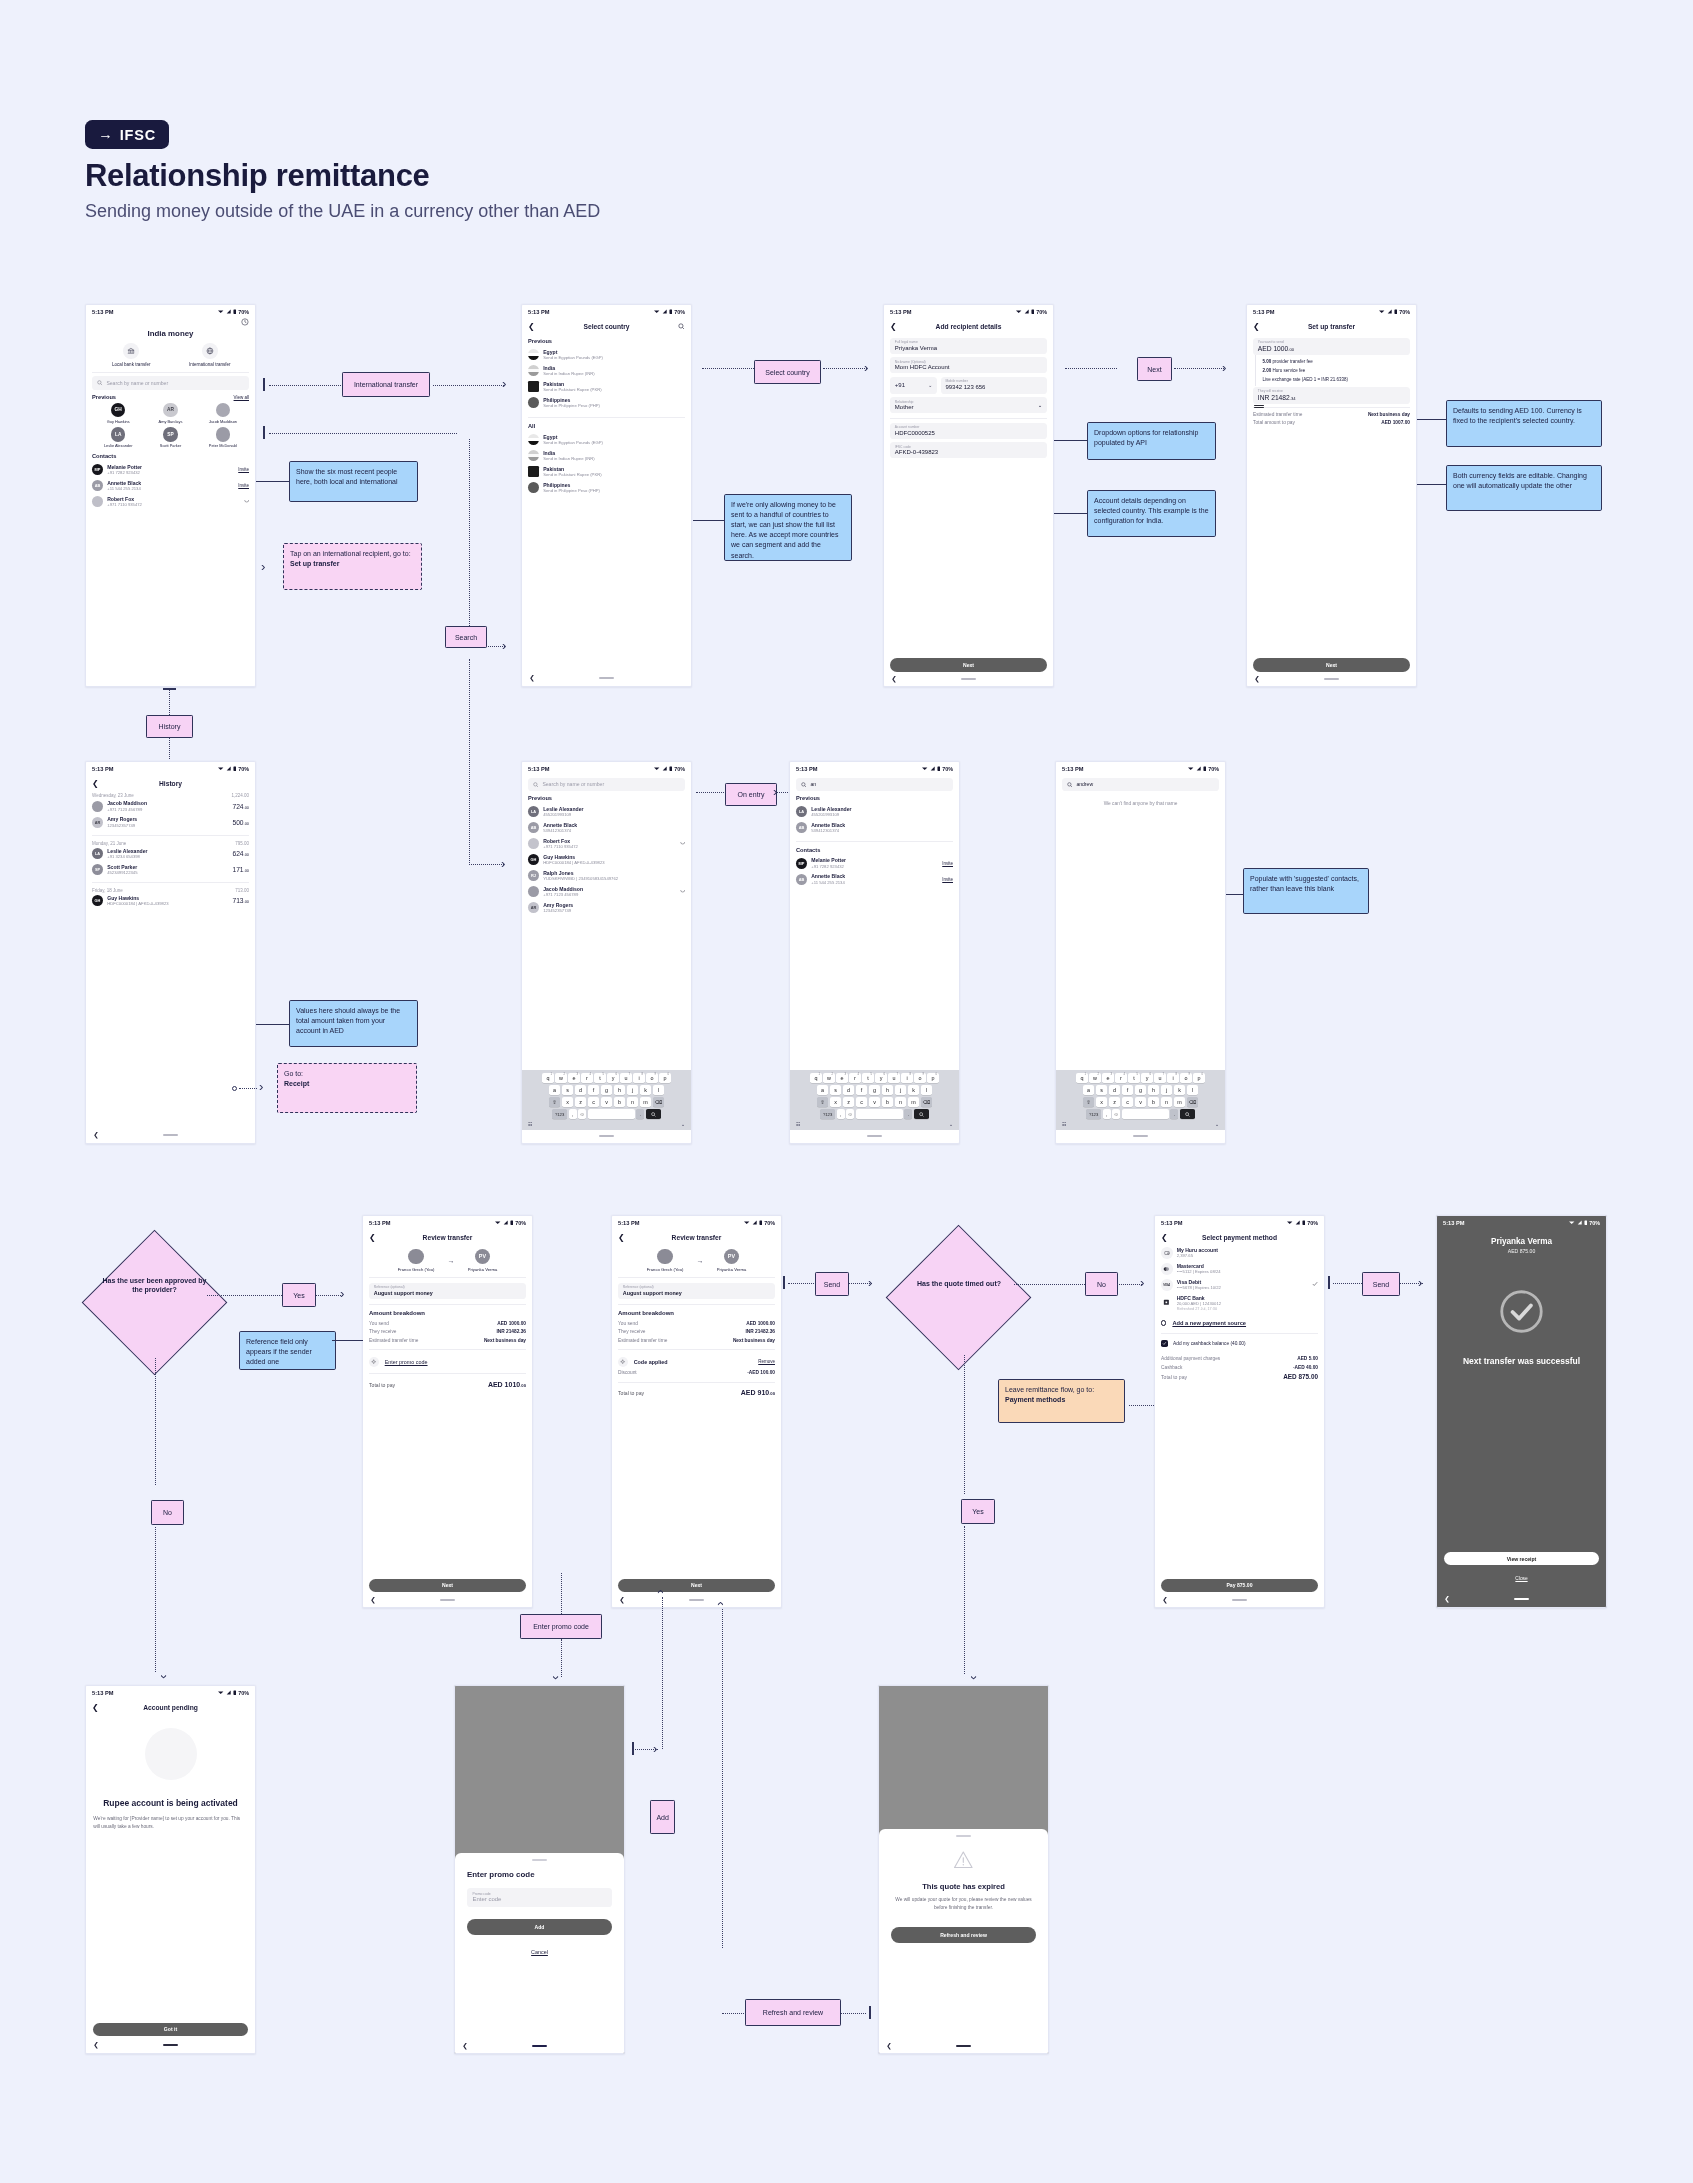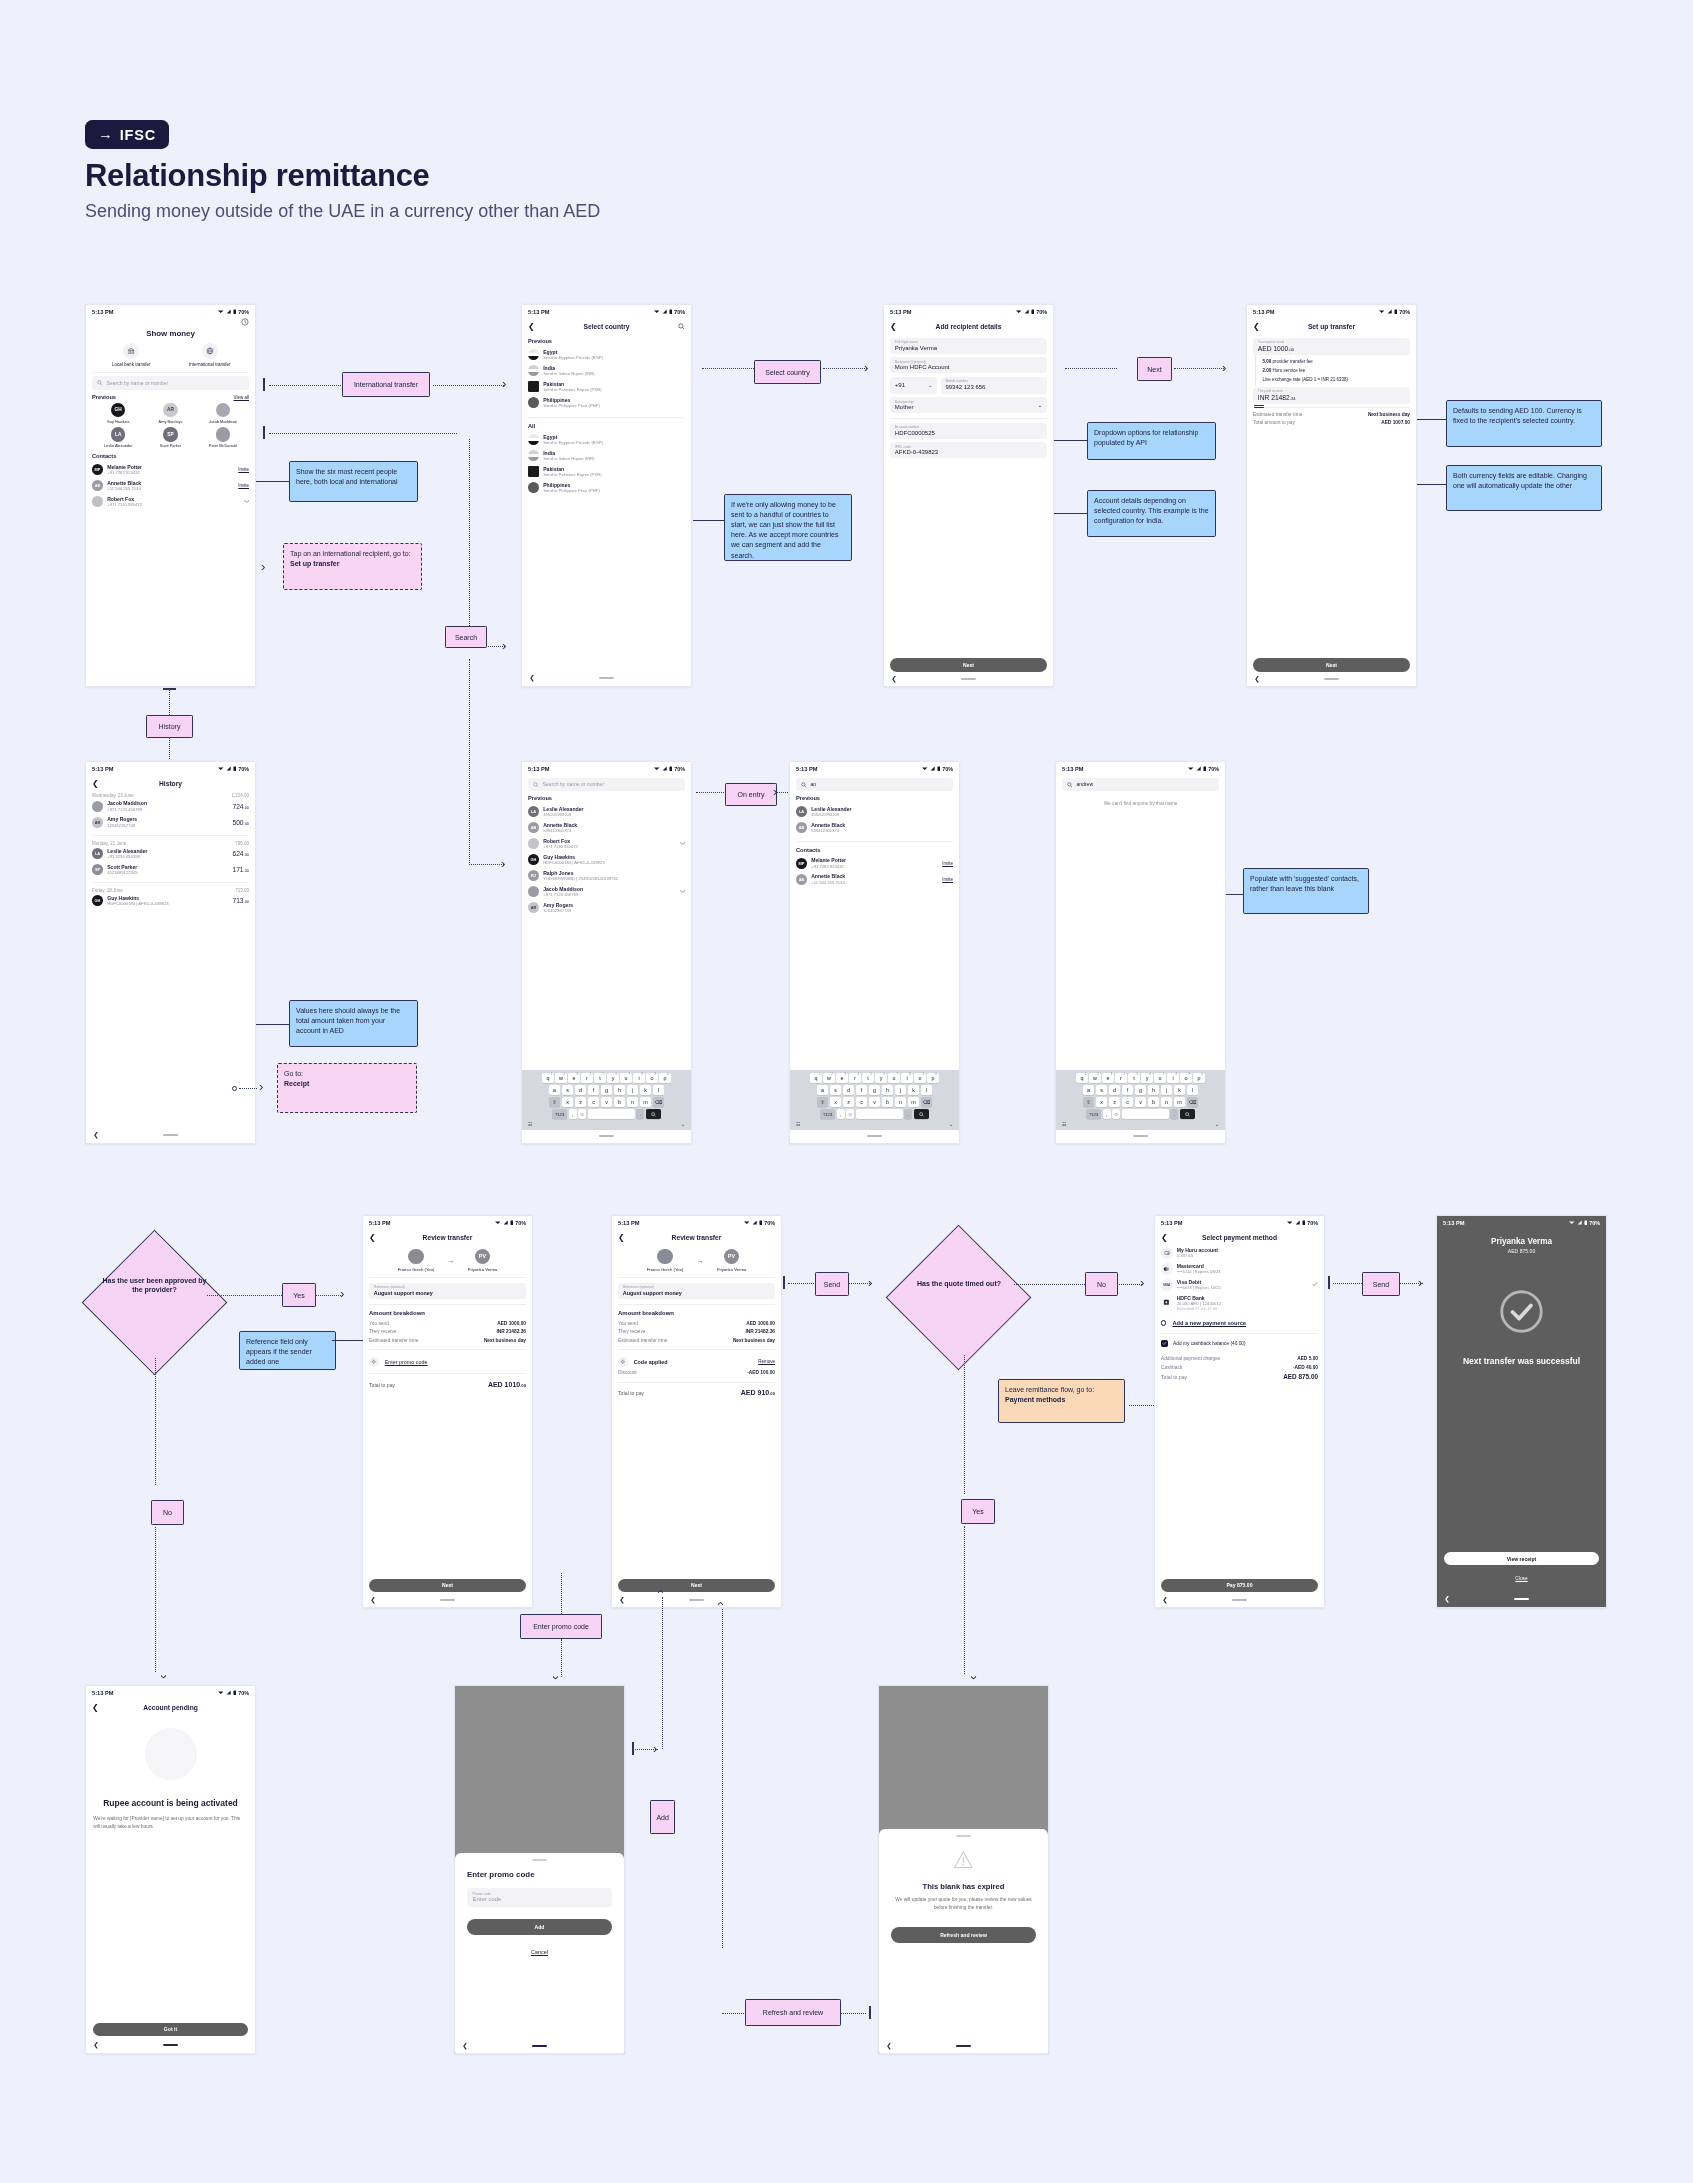--- a/index.html
+++ b/index.html
@@ -158,21 +158,21 @@
         <span>70%</span>
       </span>
     </div>
     <div style="padding:0 6px;">
       <div style="display:flex;justify-content:flex-end;">
         <svg width="7.9" height="7.9" viewBox="0 0 20 20">
             <circle cx="10" cy="10" r="8" fill="none" stroke="#16162e" stroke-width="1.3"></circle>
             <path d="M10 5.5V10l3 2" stroke="#16162e" stroke-width="1.3" fill="none" stroke-linecap="round"></path>
           </svg>
       </div>
-      <div style="text-align:center;font-size:7.9px;font-weight:700;margin:2.4px 0 5.4px;">Show money</div>
+      <div style="text-align:center;font-size:7.9px;font-weight:700;margin:2.4px 0 5.4px;">India money</div>
       <div style="display:flex;">
         <div style="flex:1;text-align:center;">
           <div style="width:15.7px;height:15.7px;border-radius:50%;background:#f2f2f5;margin:0 auto;display:flex;align-items:center;justify-content:center;">
             <svg width="7.9" height="7.9" viewBox="0 0 20 20">
                 <path d="M2 8h16M3 8l7-5 7 5M5 8v7M9 8v7M13 8v7M17 8v7M2 16h16" stroke="#16162e" stroke-width="1.1" fill="none"></path>
               </svg>
           </div>
           <div style="font-size:4.5px;margin-top:3px;">Local bank transfer</div>
         </div>
         <div style="flex:1;text-align:center;">
@@ -1375,21 +1375,21 @@
   <div class="phone" style="left:878px; top:1685px; width:171px; height:369px; background:#8e8e8e;">
     <div style="position:absolute;bottom:0;left:0;right:0;background:#fff;border-radius:6px 6px 0 0;padding:6px 12px 0;height:224px;">
       <div style="width:15.7px;height:2.1px;background:#cfcfd8;border-radius:1.8px;margin:0 auto 13.3px;"></div>
       <div style="display:flex;justify-content:center;margin-bottom:11px;">
         <svg width="20.6" height="20.6" viewBox="0 0 40 40">
           <path d="M20 4 L37 34 H3 Z" fill="none" stroke="#c9c9d2" stroke-width="2.2" stroke-linejoin="round"></path>
           <path d="M20 15v9" stroke="#c9c9d2" stroke-width="2.2" stroke-linecap="round"></path>
           <circle cx="20" cy="28.5" r="1.4" fill="#c9c9d2"></circle>
         </svg>
       </div>
-      <div style="text-align:center;font-size:7.6px;font-weight:700;">This blank has expired</div>
+      <div style="text-align:center;font-size:7.6px;font-weight:700;">This quote has expired</div>
       <div style="text-align:center;font-size:4.8px;color:#6c6c7b;line-height:1.6;margin-top:5.4px;padding:0 3.6px;">We will update your quote for you, please review the new values before finishing the transfer.</div>
       <div class="cta" style="margin-top:15.7px;height:15.7px;">Refresh and review</div>
     </div>
     <div class="homebar" style="position:absolute;bottom:1.8px;left:0;right:0;">
         <span class="b">❮</span>
         <span class="pill" style="background:#2b2b40"></span>
       </div>
   </div>
 
   <div class="chip" style="left:745px; top:1999px; width:96px; height:27px;">Refresh and review</div>

